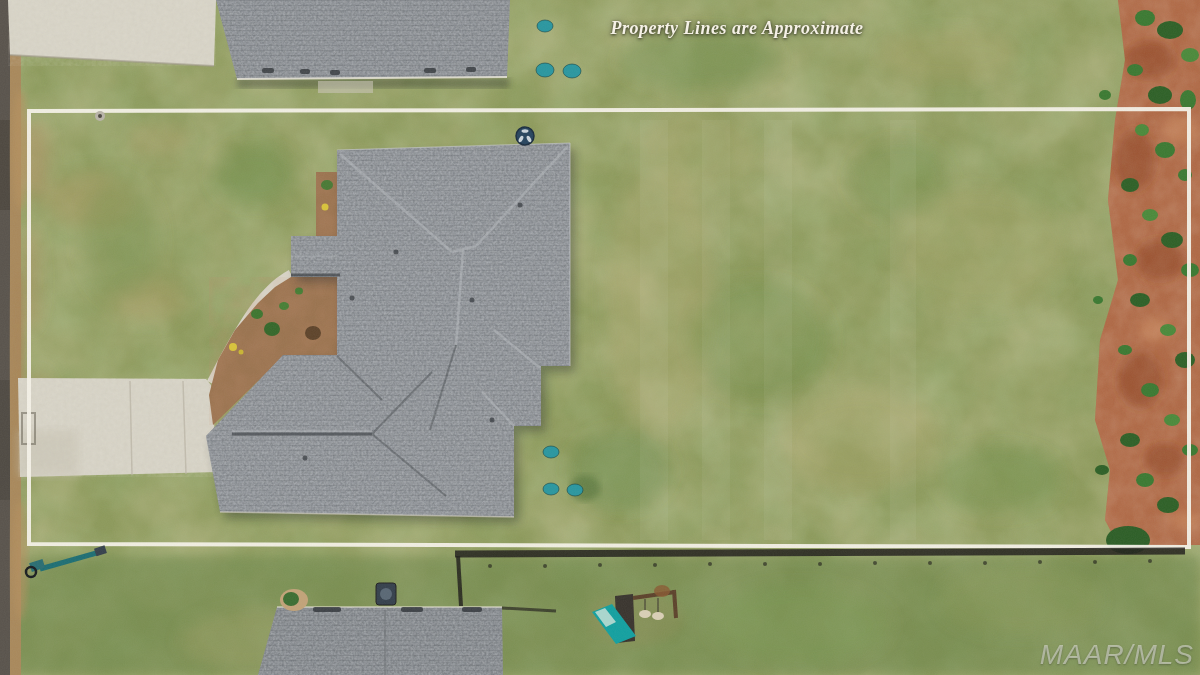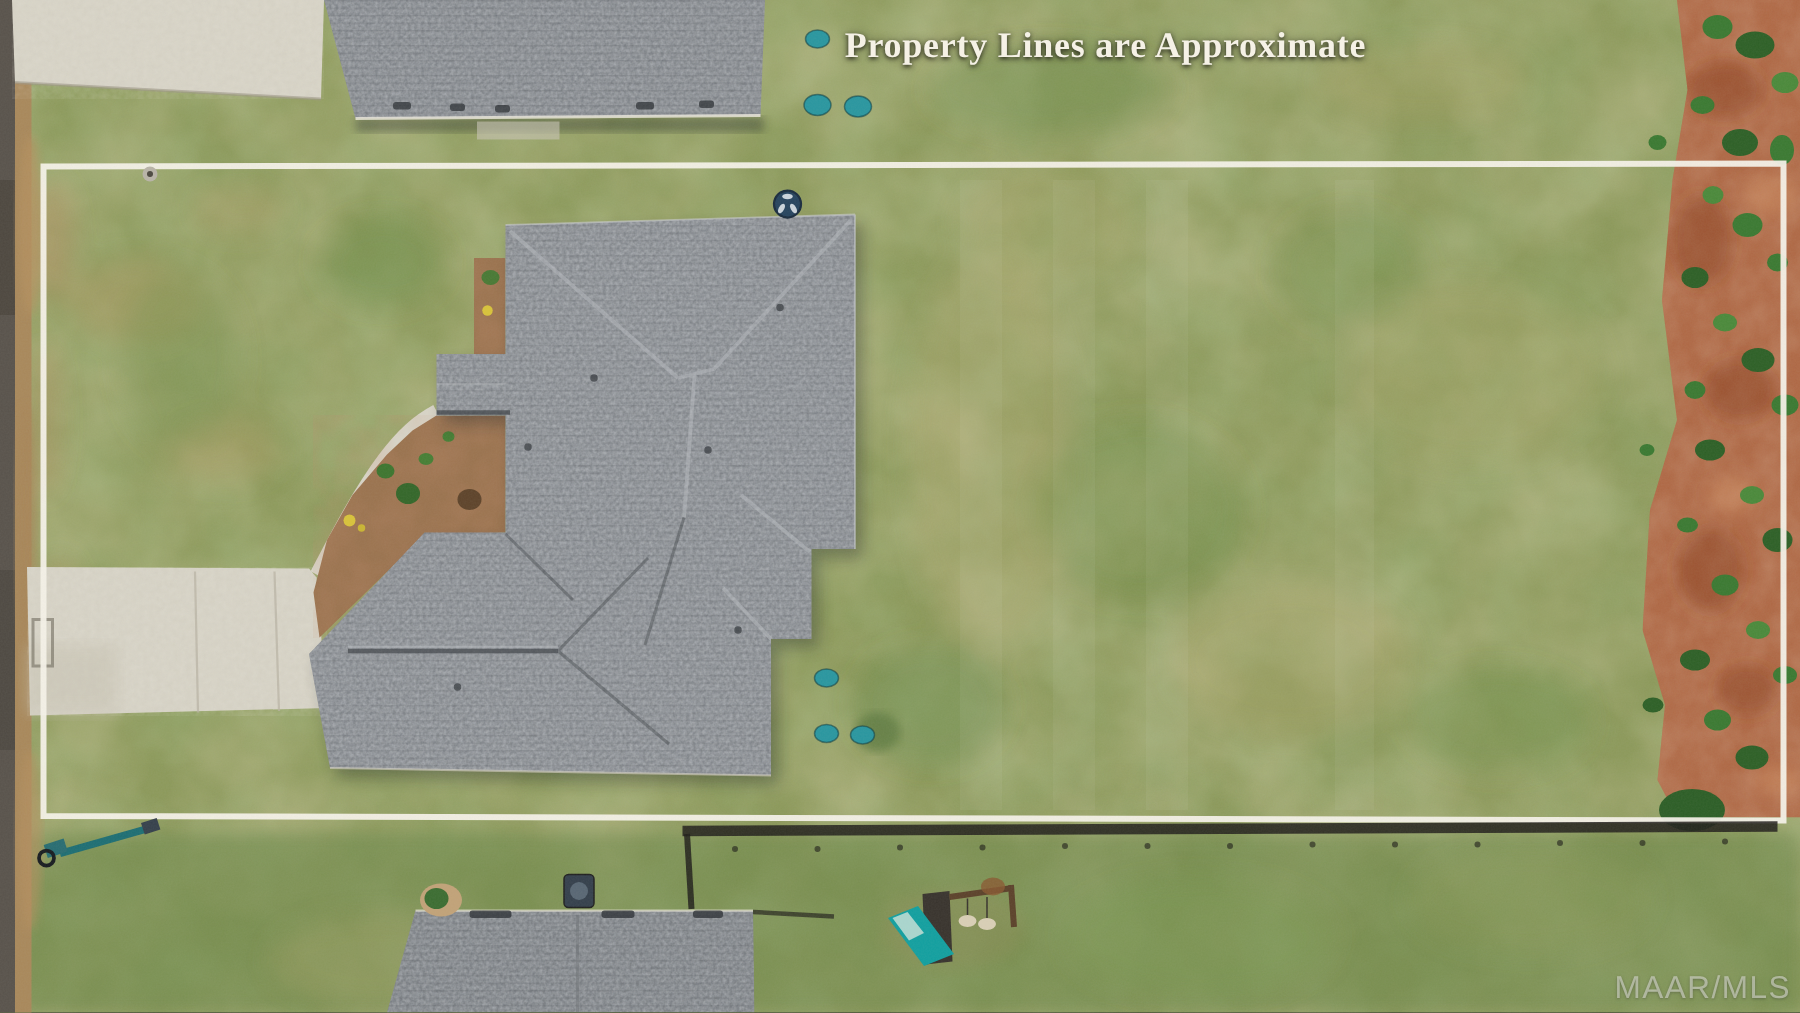--- a/index.html
+++ b/index.html
@@ -4,29 +4,31 @@
 <style>
   html,body{margin:0;padding:0;background:#222;}
   .stage{
     position:relative;width:1200px;height:675px;overflow:hidden;
     font-family:"Liberation Sans","DejaVu Sans",sans-serif;
   }
   .stage svg{position:absolute;left:0;top:0;}
   .caption{
     position:absolute;left:737px;top:18px;transform:translateX(-50%);
     font-family:"Liberation Serif","DejaVu Serif",serif;
-    font-weight:bold;font-size:24px;letter-spacing:.5px;white-space:nowrap;
+    font-weight:bold;font-size:18px;letter-spacing:.5px;white-space:nowrap;
     color:var(--caption_text,#f5f1e6);
     text-shadow:0 1px 3px rgba(35,35,25,.85),0 0 6px rgba(40,40,30,.5);
+    font-style:italic;
   }
   .watermark{
     position:absolute;right:6px;bottom:4px;
-    font-size:21px;letter-spacing:1px;
+    font-size:28px;letter-spacing:1px;
     color:var(--watermark_text,rgba(230,230,224,.55));
     text-shadow:0 1px 2px rgba(40,40,40,.35);
+    font-style:italic;
   }
   .boundary{stroke:var(--boundary_line,#f4f1e8);}
   .teal{fill:var(--teal_marker,#2b97a0);stroke:rgba(15,60,65,.55);stroke-width:1;}
 </style>
 </head>
 <body>
 
 <div class="stage">
 <svg width="1200" height="675" viewBox="0 0 1200 675">
   <defs>

